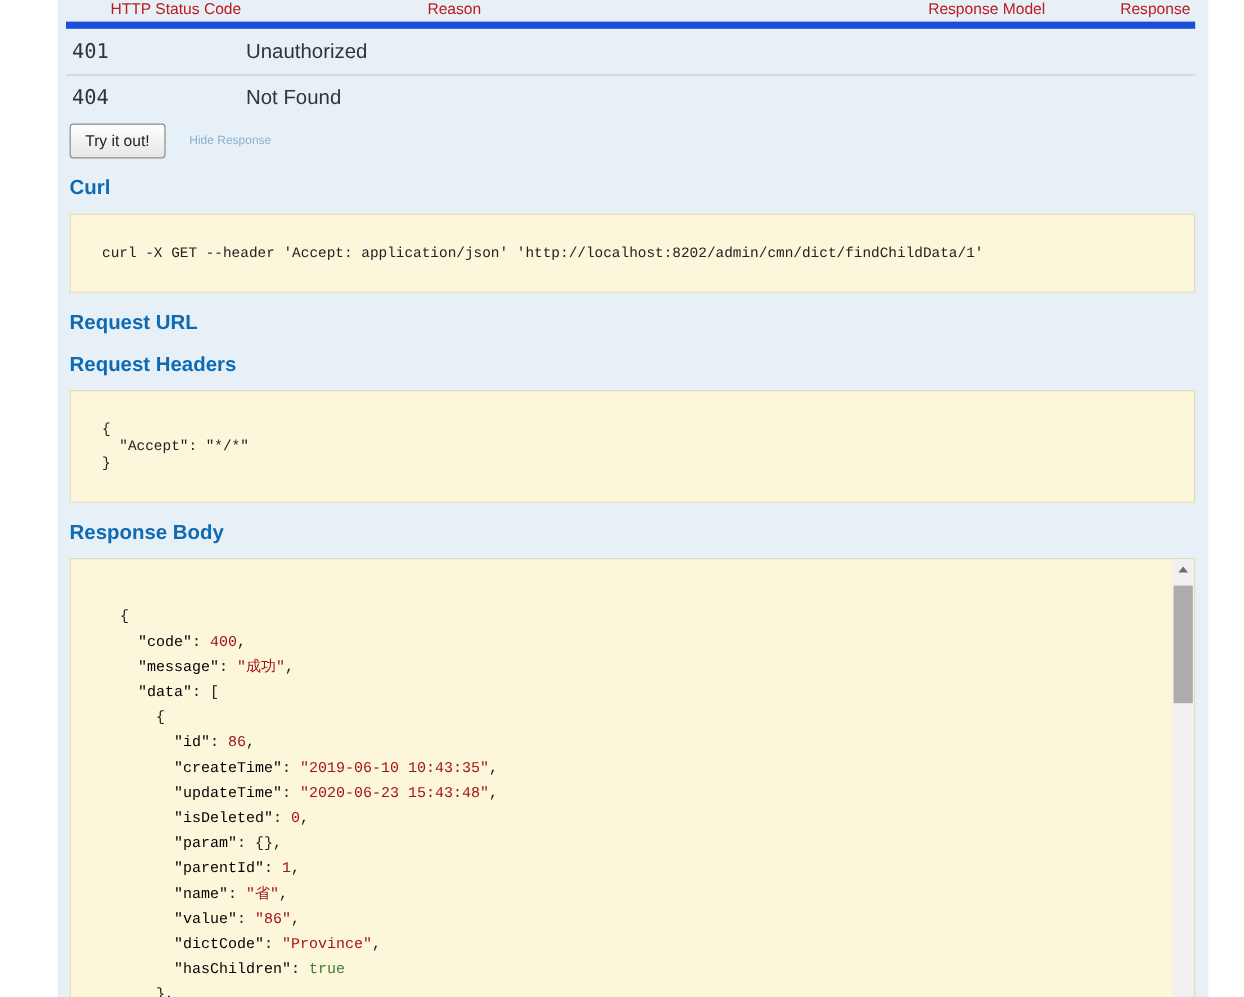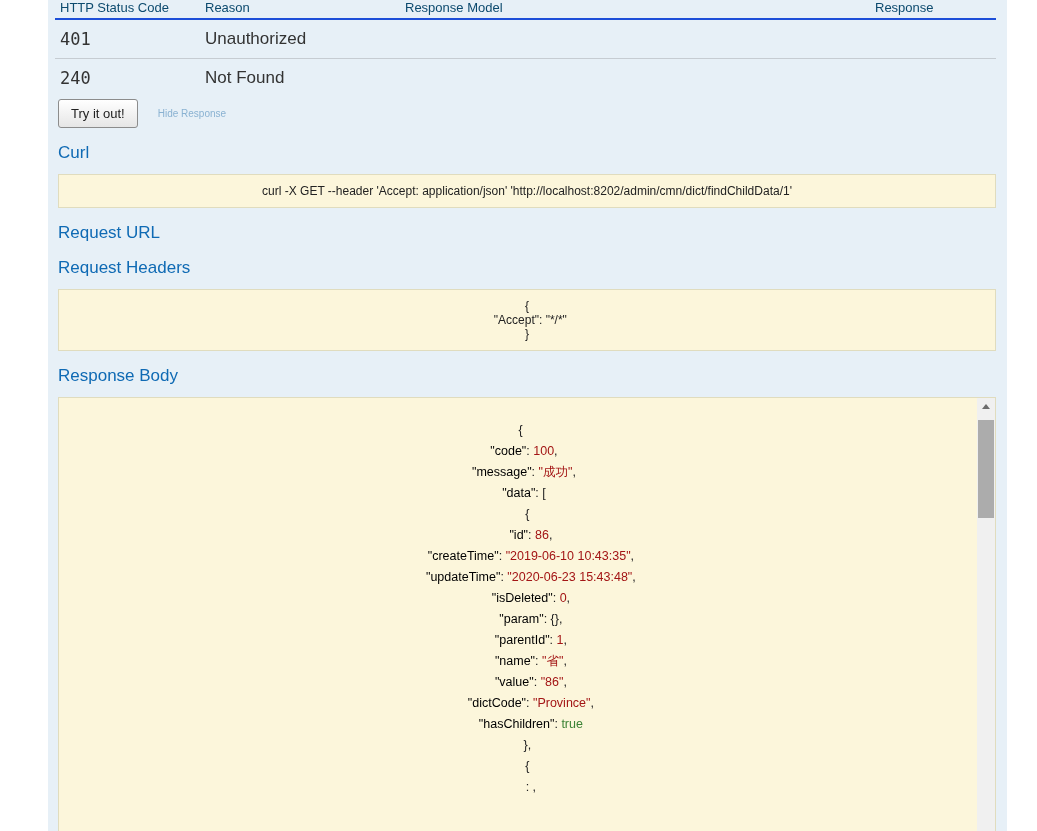--- a/index.html
+++ b/index.html
@@ -27,26 +27,26 @@
     background:var(--panel-bg);
     padding:0 11px 40px 7px;
   }
   
   table.responses{
     width:100%;
     border-collapse:collapse;
     table-layout:fixed;
   }
   table.responses th{
-    text-align:left;
+    text-align:right;
     font-size:13px;
     font-weight:normal;
-    color:#0c4a6e;
+    color:#b91c1c;
     padding:0 4px 3px 0;
-    border-bottom:2px solid #1d4ed8;
+    border-bottom:6px solid #1d4ed8;
   }
   table.responses th:first-child{padding-left:5px;}
   table.responses td{
     font-size:17px;
     color:#333;
     padding:9px 4px 9px 0;
     border-bottom:1px solid #c6ccd2;
   }
   table.responses td:first-child{padding-left:5px;}
   table.responses tbody tr:last-child td{border-bottom:none;}
@@ -71,39 +71,38 @@
   .hide-link{
     margin-left:20px;
     font-size:10px;
     color:var(--link-blue);
     cursor:pointer;
   }
   
   h4.section-title{
     margin:15px 0 11px 3px;
     font-size:17px;
-    font-weight:400;
+    font-weight:700;
     color:var(--accent-blue);
   }
   
   .codeblock{
     margin-left:3px;
     background:var(--code-bg);
     border:1px solid var(--code-border);
   }
   .codeblock pre{
-    margin:0;
-    font-family:Liberation Sans, sans-serif;
+    margin:16px;
+    font-family:Liberation Mono, monospace;
     font-size:12px;
     line-height:14px;
     color:#222;
     padding:9px 10px;
     white-space:pre;
     overflow:hidden;
-    text-align:center;
   }
   
   .response-body{
     position:relative;
     height:520px;
     overflow:hidden;
   }
   .response-body pre.json-pre{
     font-size:12.5px;
     line-height:21px;
@@ -159,21 +158,21 @@
       </tr>
     </thead>
     <tbody id="responses-tbody">
         <tr>
           <td class="mono">401</td>
           <td>Unauthorized</td>
           <td></td>
           <td></td>
         </tr>
         <tr>
-          <td class="mono">240</td>
+          <td class="mono">404</td>
           <td>Not Found</td>
           <td></td>
           <td></td>
         </tr>
       </tbody>
   </table>
 
   <div class="actions-row">
     <button class="try-btn">Try it out!</button>
     <a class="hide-link">Hide Response</a>
@@ -189,21 +188,21 @@
   <h4 class="section-title">Request Headers</h4>
   <div class="codeblock">
     <pre id="request-headers-pre">{
   "Accept": "*/*"
 }</pre>
   </div>
 
   <h4 class="section-title">Response Body</h4>
   <div class="codeblock response-body">
     <pre id="response-json" class="json-pre">  {
-    <span class="j-key">"code"</span>: <span class="j-num">100</span>,
+    <span class="j-key">"code"</span>: <span class="j-num">400</span>,
     <span class="j-key">"message"</span>: <span class="j-str">"成功"</span>,
     <span class="j-key">"data"</span>: [
       {
         <span class="j-key">"id"</span>: <span class="j-num">86</span>,
         <span class="j-key">"createTime"</span>: <span class="j-str">"2019-06-10 10:43:35"</span>,
         <span class="j-key">"updateTime"</span>: <span class="j-str">"2020-06-23 15:43:48"</span>,
         <span class="j-key">"isDeleted"</span>: <span class="j-num">0</span>,
         <span class="j-key">"param"</span>: {},
         <span class="j-key">"parentId"</span>: <span class="j-num">1</span>,
         <span class="j-key">"name"</span>: <span class="j-str">"省"</span>,

